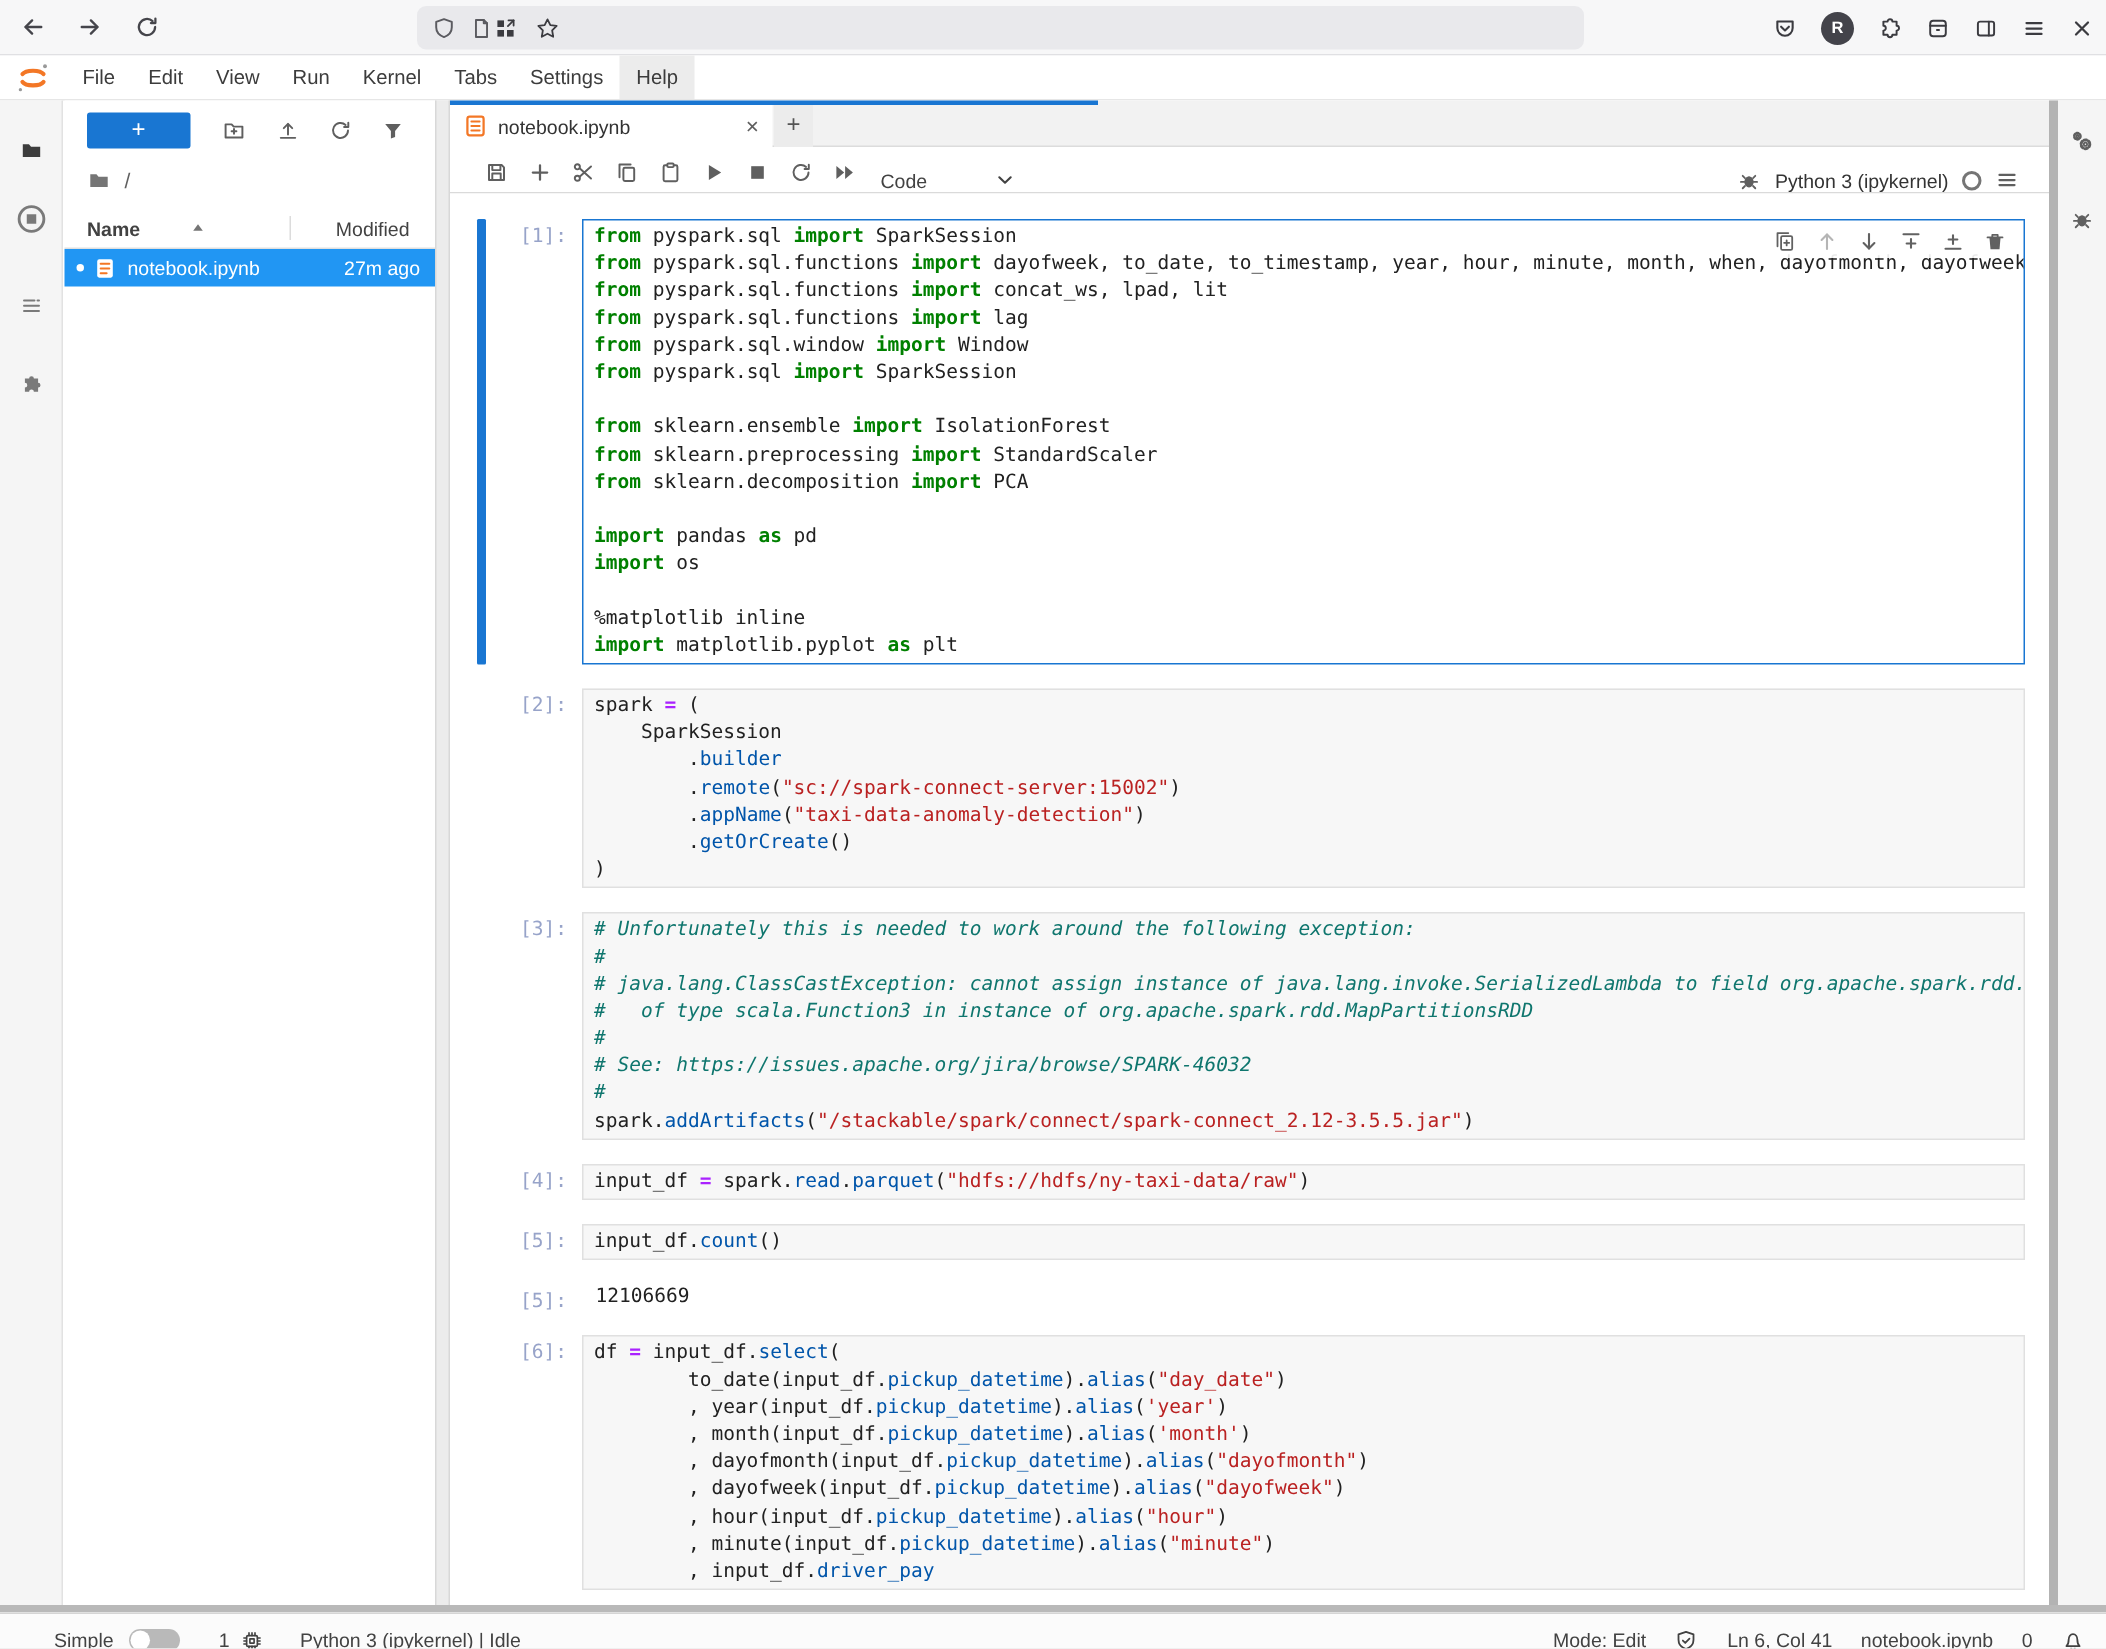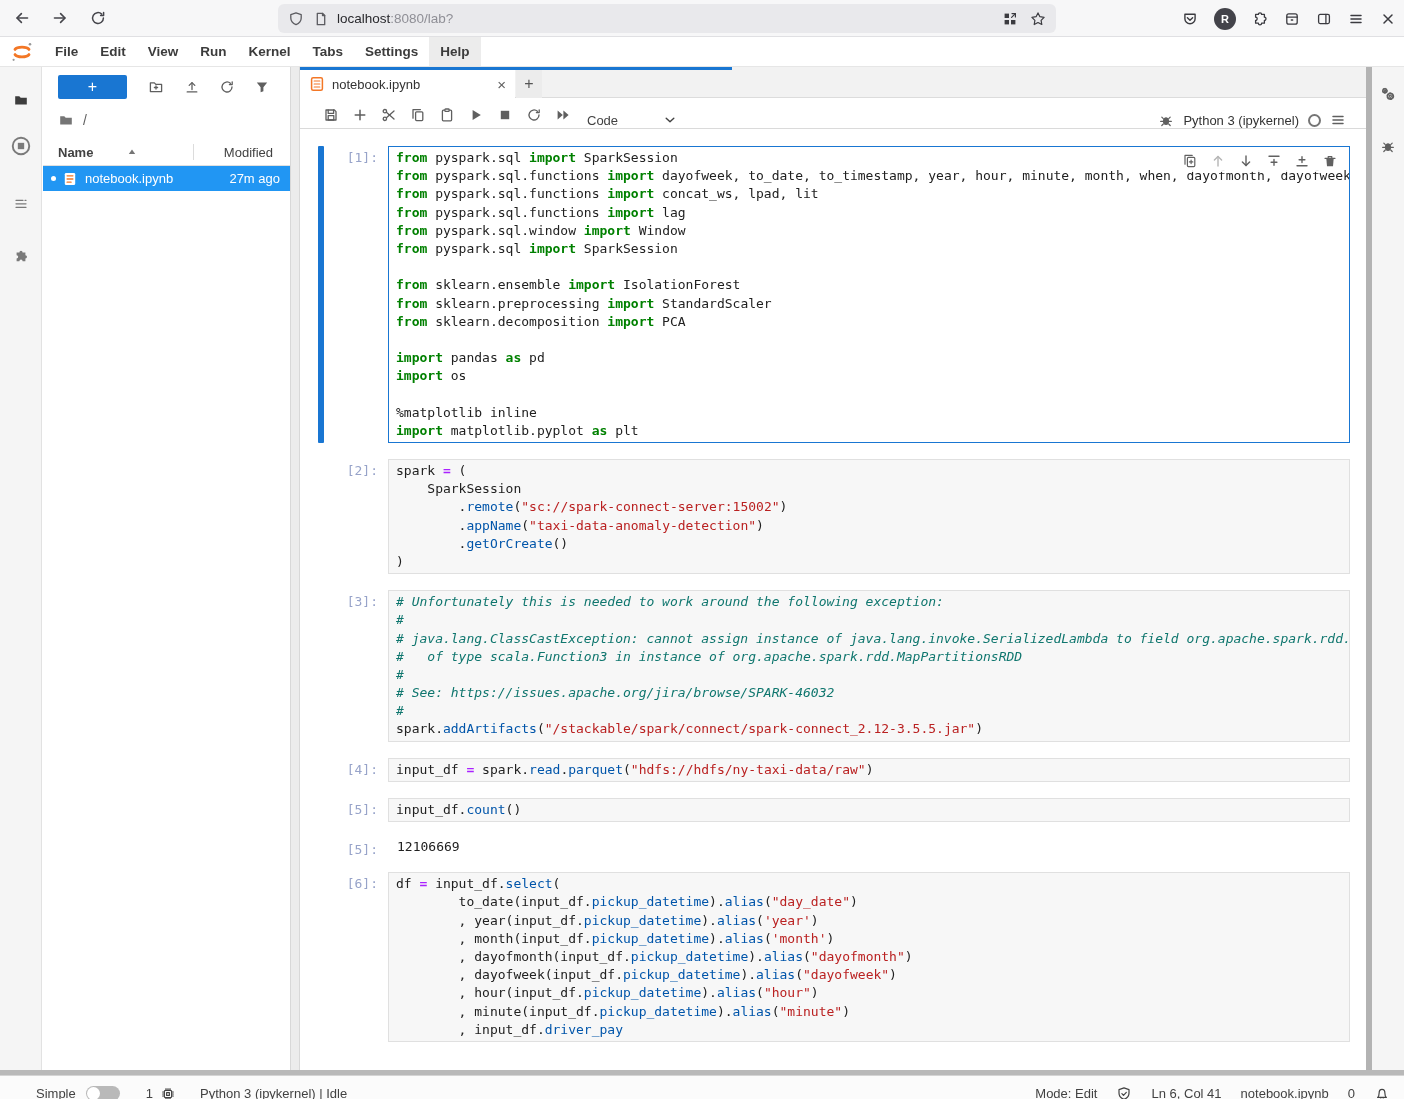--- a/index.html
+++ b/index.html
@@ -145,21 +145,20 @@
           <svg width="16" height="16" viewBox="0 0 16 16" fill="none" stroke="currentColor" stroke-width="1.3" stroke-linecap="round" stroke-linejoin="round">
             <path d="M8 1.8l5.2 1.8v3.5c0 3.2-2.1 5.4-5.2 6.6-3.1-1.2-5.2-3.4-5.2-6.6V3.6z"></path>
           </svg>
         </i>
       <i data-icon="page-icon" style="margin-left:9px;">
           <svg width="16" height="16" viewBox="0 0 16 16" fill="none" stroke="currentColor" stroke-width="1.3" stroke-linecap="round" stroke-linejoin="round">
             <path d="M4.3 2.3h5.2l2.2 2.2v9.2H4.3z"></path>
             <path d="M9.5 2.3v2.2h2.2"></path>
           </svg>
         </i>
-      <span class="url"><span class="url-host">localhost</span><span class="url-rest">:8080/lab?</span></span>
       <span class="url-actions">
         <i data-icon="screenshot-grid-icon">
             <svg width="16" height="16" viewBox="0 0 16 16" fill="none" stroke="currentColor" stroke-width="1.2" stroke-linecap="round" stroke-linejoin="round">
               <rect x="2.6" y="2.6" width="4.4" height="4.4" fill="currentColor" stroke="none"></rect>
               <rect x="2.6" y="9" width="4.4" height="4.4" fill="currentColor" stroke="none"></rect>
               <rect x="9" y="9" width="4.4" height="4.4" fill="currentColor" stroke="none"></rect>
               <path d="M9.6 6.4L13.4 2.6"></path>
               <path d="M10 2.6h3.4V6"></path>
             </svg>
           </i>
@@ -213,21 +212,21 @@
 
   <div class="menubar">
     <span class="logo" data-icon="jupyter-logo">
         <svg width="24" height="24" viewBox="0 0 24 24" fill="none">
           <path d="M5 14.6c2.2 3 11.8 3 14 0" stroke="#f37726" stroke-width="2.8" stroke-linecap="round"></path>
           <path d="M5 9.4c2.2-3 11.8-3 14 0" stroke="#f37726" stroke-width="2.8" stroke-linecap="round"></path>
           <circle cx="20" cy="4.2" r="1.3" fill="#999"></circle>
           <circle cx="3.6" cy="19.8" r="1.1" fill="#999"></circle>
         </svg>
       </span>
-    <span id="menu-items" style="display:flex;align-items:stretch;font-weight:bold;">
+    <span id="menu-items" style="display:flex;align-items:stretch;">
         <div class="menu-item">File</div>
         <div class="menu-item">Edit</div>
         <div class="menu-item">View</div>
         <div class="menu-item">Run</div>
         <div class="menu-item">Kernel</div>
         <div class="menu-item">Tabs</div>
         <div class="menu-item">Settings</div>
         <div class="menu-item hl">Help</div>
       </span>
   </div>
@@ -482,20 +481,21 @@
               </i>
             </div>
           </div>
         </div>
         <div class="cell">
           <div class="cell-collapser"></div>
           <div class="cell-prompt">[2]:</div>
           <div class="cell-editor">
             <div class="codeline mono"><span>spark </span><span class="tok-o">=</span><span> (</span></div>
             <div class="codeline mono"><span>    SparkSession</span></div>
+            <div class="codeline mono"><span>        .</span><span class="tok-f">builder</span></div>
             <div class="codeline mono"><span>        .</span><span class="tok-f">remote</span><span>(</span><span class="tok-s">"sc://spark-connect-server:15002"</span><span>)</span></div>
             <div class="codeline mono"><span>        .</span><span class="tok-f">appName</span><span>(</span><span class="tok-s">"taxi-data-anomaly-detection"</span><span>)</span></div>
             <div class="codeline mono"><span>        .</span><span class="tok-f">getOrCreate</span><span>()</span></div>
             <div class="codeline mono"><span>)</span></div>
           </div>
         </div>
         <div class="cell">
           <div class="cell-collapser"></div>
           <div class="cell-prompt">[3]:</div>
           <div class="cell-editor">

